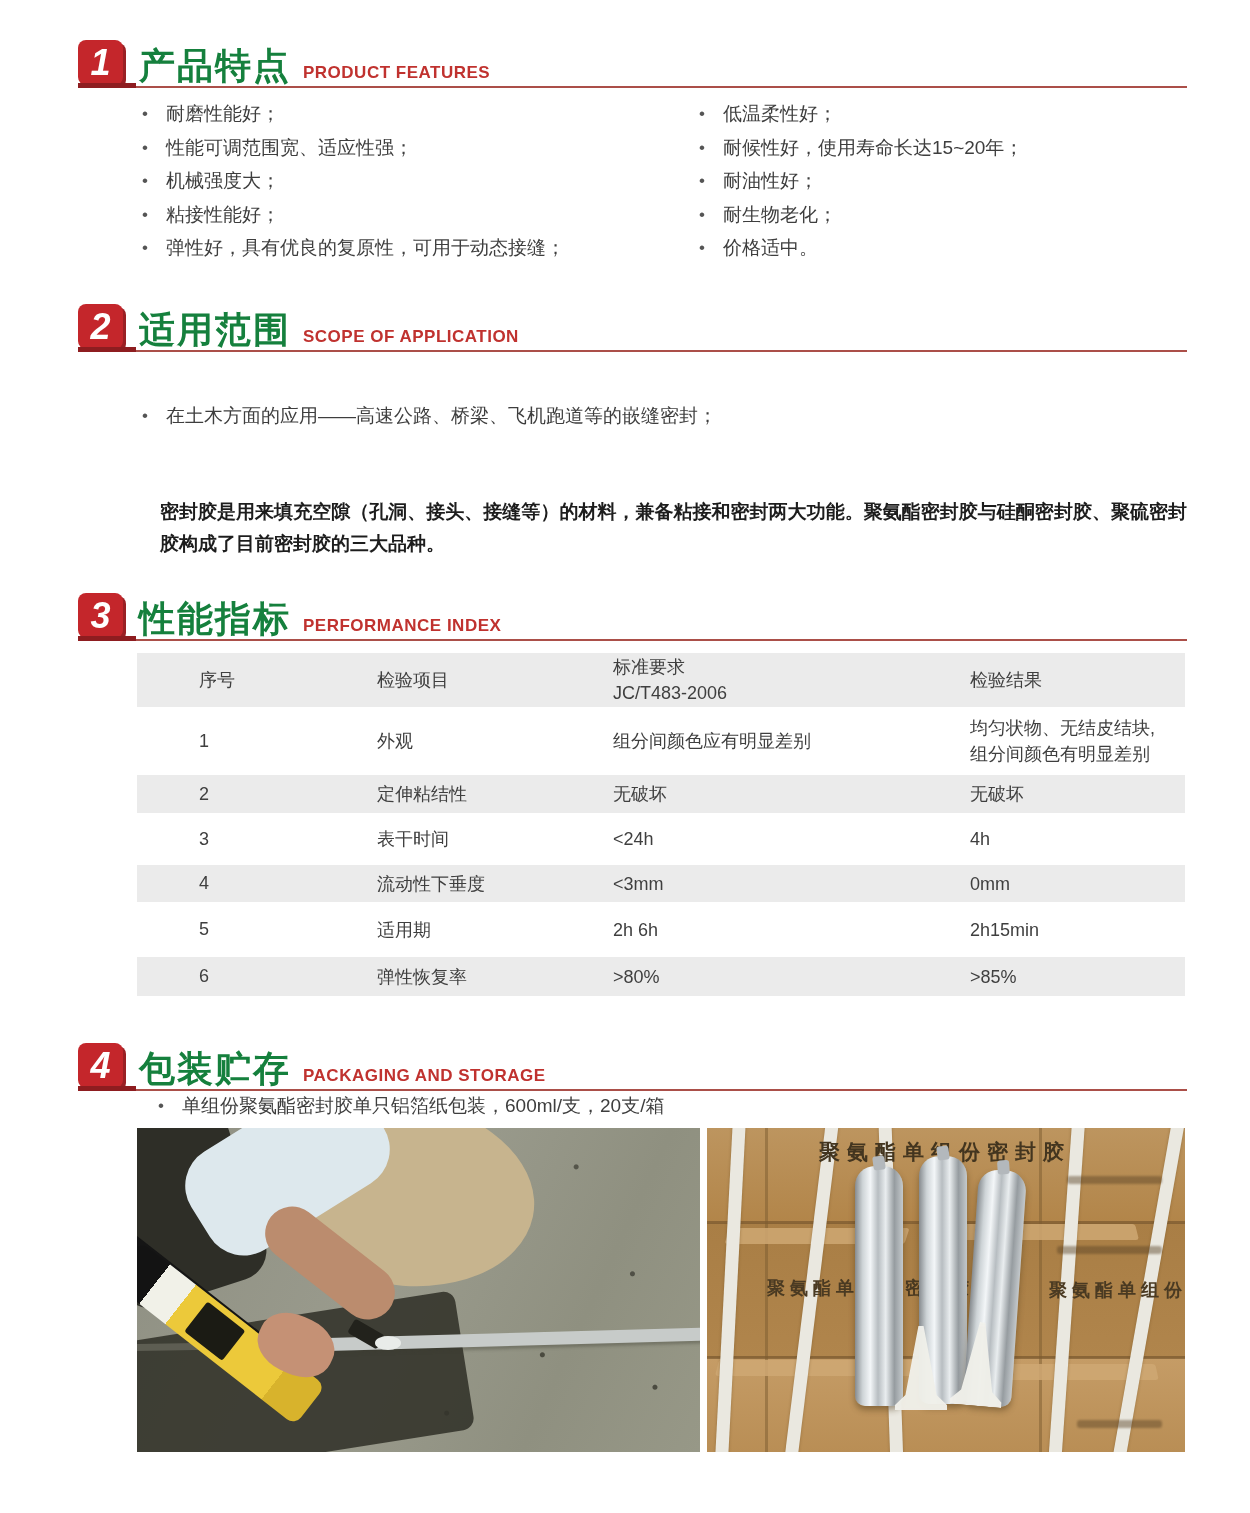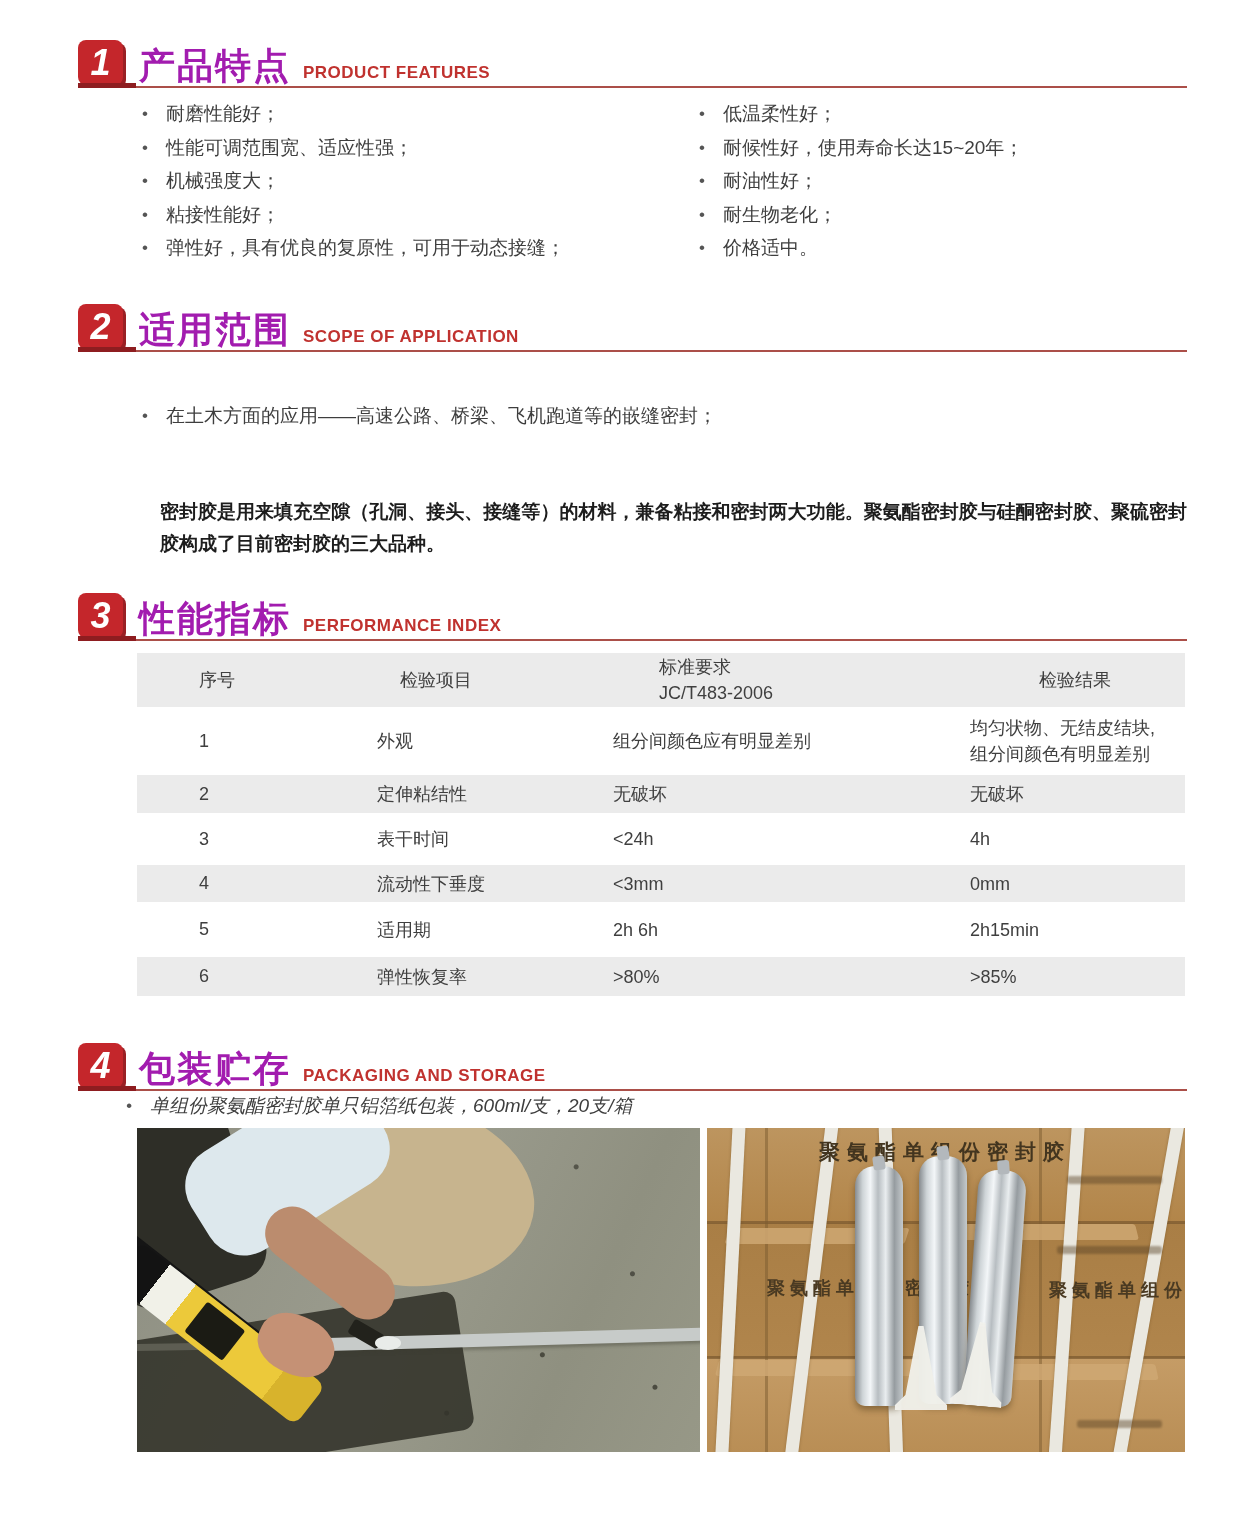--- a/index.html
+++ b/index.html
@@ -4,21 +4,21 @@
 <style>
   html,body{margin:0;padding:0;background:#fff;}
   .page{position:relative;width:1250px;height:1513px;background:#ffffff;overflow:hidden;
         font-family:"Liberation Sans","DejaVu Sans",sans-serif;color:#3e3e3e;}
 
   
   .sec-header{position:absolute;left:78px;width:1109px;height:47px;display:flex;align-items:flex-end;}
   .badge{width:45px;height:45px;background:#c4262b;border-radius:8px;box-shadow:3px 3px 0 #9a2024;
          color:#fff;font-weight:bold;font-style:italic;font-size:36px;line-height:45px;
          text-align:center;flex:0 0 45px;}
-  .sec-title{color:#a21caf;font-weight:800;font-size:36px;line-height:1;margin:0 0 1px 16px;letter-spacing:2px;}
+  .sec-title{color:#15803d;font-weight:800;font-size:36px;line-height:1;margin:0 0 1px 16px;letter-spacing:2px;}
   .sec-sub{color:#c0322f;font-weight:700;font-size:17px;line-height:1;margin:0 0 4px 12px;letter-spacing:0.5px;}
   .sec-line{position:absolute;left:0;right:0;bottom:-3px;height:2px;background:#ab4f49;}
   .sec-line:before{content:"";position:absolute;left:0;top:-3px;width:58px;height:5px;background:#8e1d20;}
 
   
   .blist{list-style:none;margin:0;padding:0;font-size:19px;color:#3e3e3e;}
   .blist li{position:relative;padding-left:26px;}
   .blist li:before{content:"•";position:absolute;left:2px;top:0;color:#555;font-size:17px;}
   .feat{line-height:33.5px;}
   .scope-li{line-height:32px;}
@@ -33,25 +33,25 @@
               color:#1d1d1d;line-height:32px;text-align:justify;}
 
   
   .ptable{position:absolute;left:137px;top:653px;width:1048px;font-size:18px;color:#3f3f3f;}
   .t-row{display:flex;align-items:center;}
   .t-row.gray{background:#ebebeb;}
   .c1{width:240px;padding-left:62px;box-sizing:border-box;flex:0 0 240px;}
   .c2{width:236px;flex:0 0 236px;}
   .c3{width:357px;flex:0 0 357px;line-height:26px;}
   .c4{flex:1;line-height:26px;}
-  .rh{height:54px;gap:23px;}  .r1{height:68px;} .r2{height:38px;} .r3{height:52px;}
+  .rh{height:54px;}  .r1{height:68px;} .r2{height:38px;} .r3{height:52px;}
   .r4{height:37px;}  .r5{height:55px;} .r6{height:39px;}
   .cell-line{display:block;}
 
-  .pack-list{position:absolute;left:124px;top:1090px;width:1040px;font-style:italic;}
+  .pack-list{position:absolute;left:156px;top:1090px;width:1040px;}
 
   
   .photo{position:absolute;top:1128px;height:324px;overflow:hidden;}
   .photo-left{left:137px;width:563px;
     background:
       radial-gradient(circle at 78% 12%, #55554a 0 2px, transparent 3px),
       radial-gradient(circle at 64% 28%, #505046 0 2px, transparent 3px),
       radial-gradient(circle at 88% 45%, #505046 0 2px, transparent 3px),
       radial-gradient(circle at 72% 70%, #4b4b40 0 2px, transparent 3px),
       radial-gradient(circle at 92% 80%, #4b4b40 0 2px, transparent 3px),

